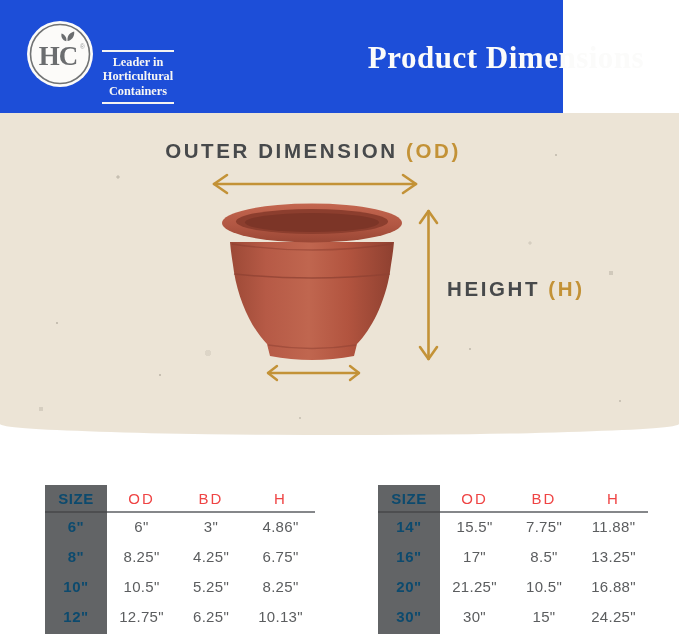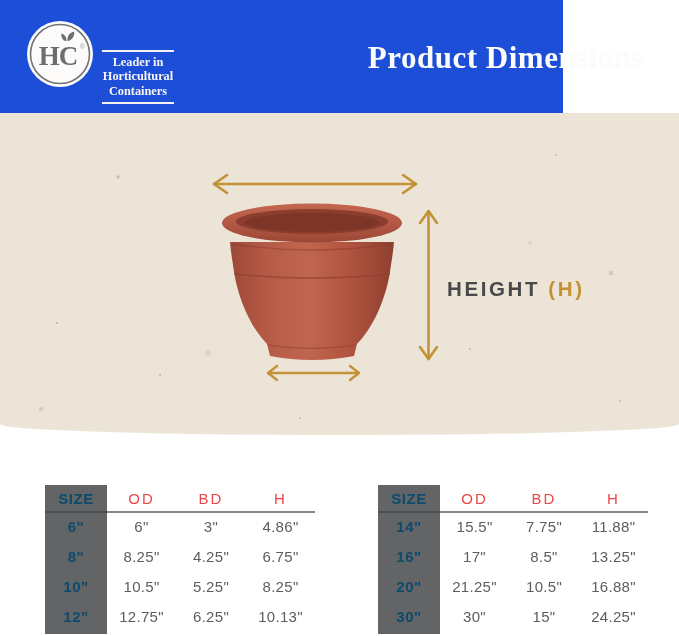--- a/index.html
+++ b/index.html
@@ -102,20 +102,24 @@
         <div>Containers</div>
       </div>
       <div class="rule"></div>
     </div>
 
     <div class="title">Product Dimensions</div>
   </div>
 
   <div class="diagram">
 
+    <div class="dim-label od-label">
+      <span>OUTER DIMENSION</span>
+      <span class="abbr">(OD)</span>
+    </div>
 
     <svg class="arrow od-arrow" width="218" height="24" viewBox="0 0 218 24">
       <g fill="none" stroke="#c39237" stroke-width="2.6" stroke-linecap="round" stroke-linejoin="round">
         <line x1="8" y1="12" x2="210" y2="12"></line>
         <polyline points="21,3 8,12 21,21"></polyline>
         <polyline points="197,3 210,12 197,21"></polyline>
       </g>
     </svg>
 
     <svg class="pot" width="204" height="176" viewBox="0 0 204 176">

